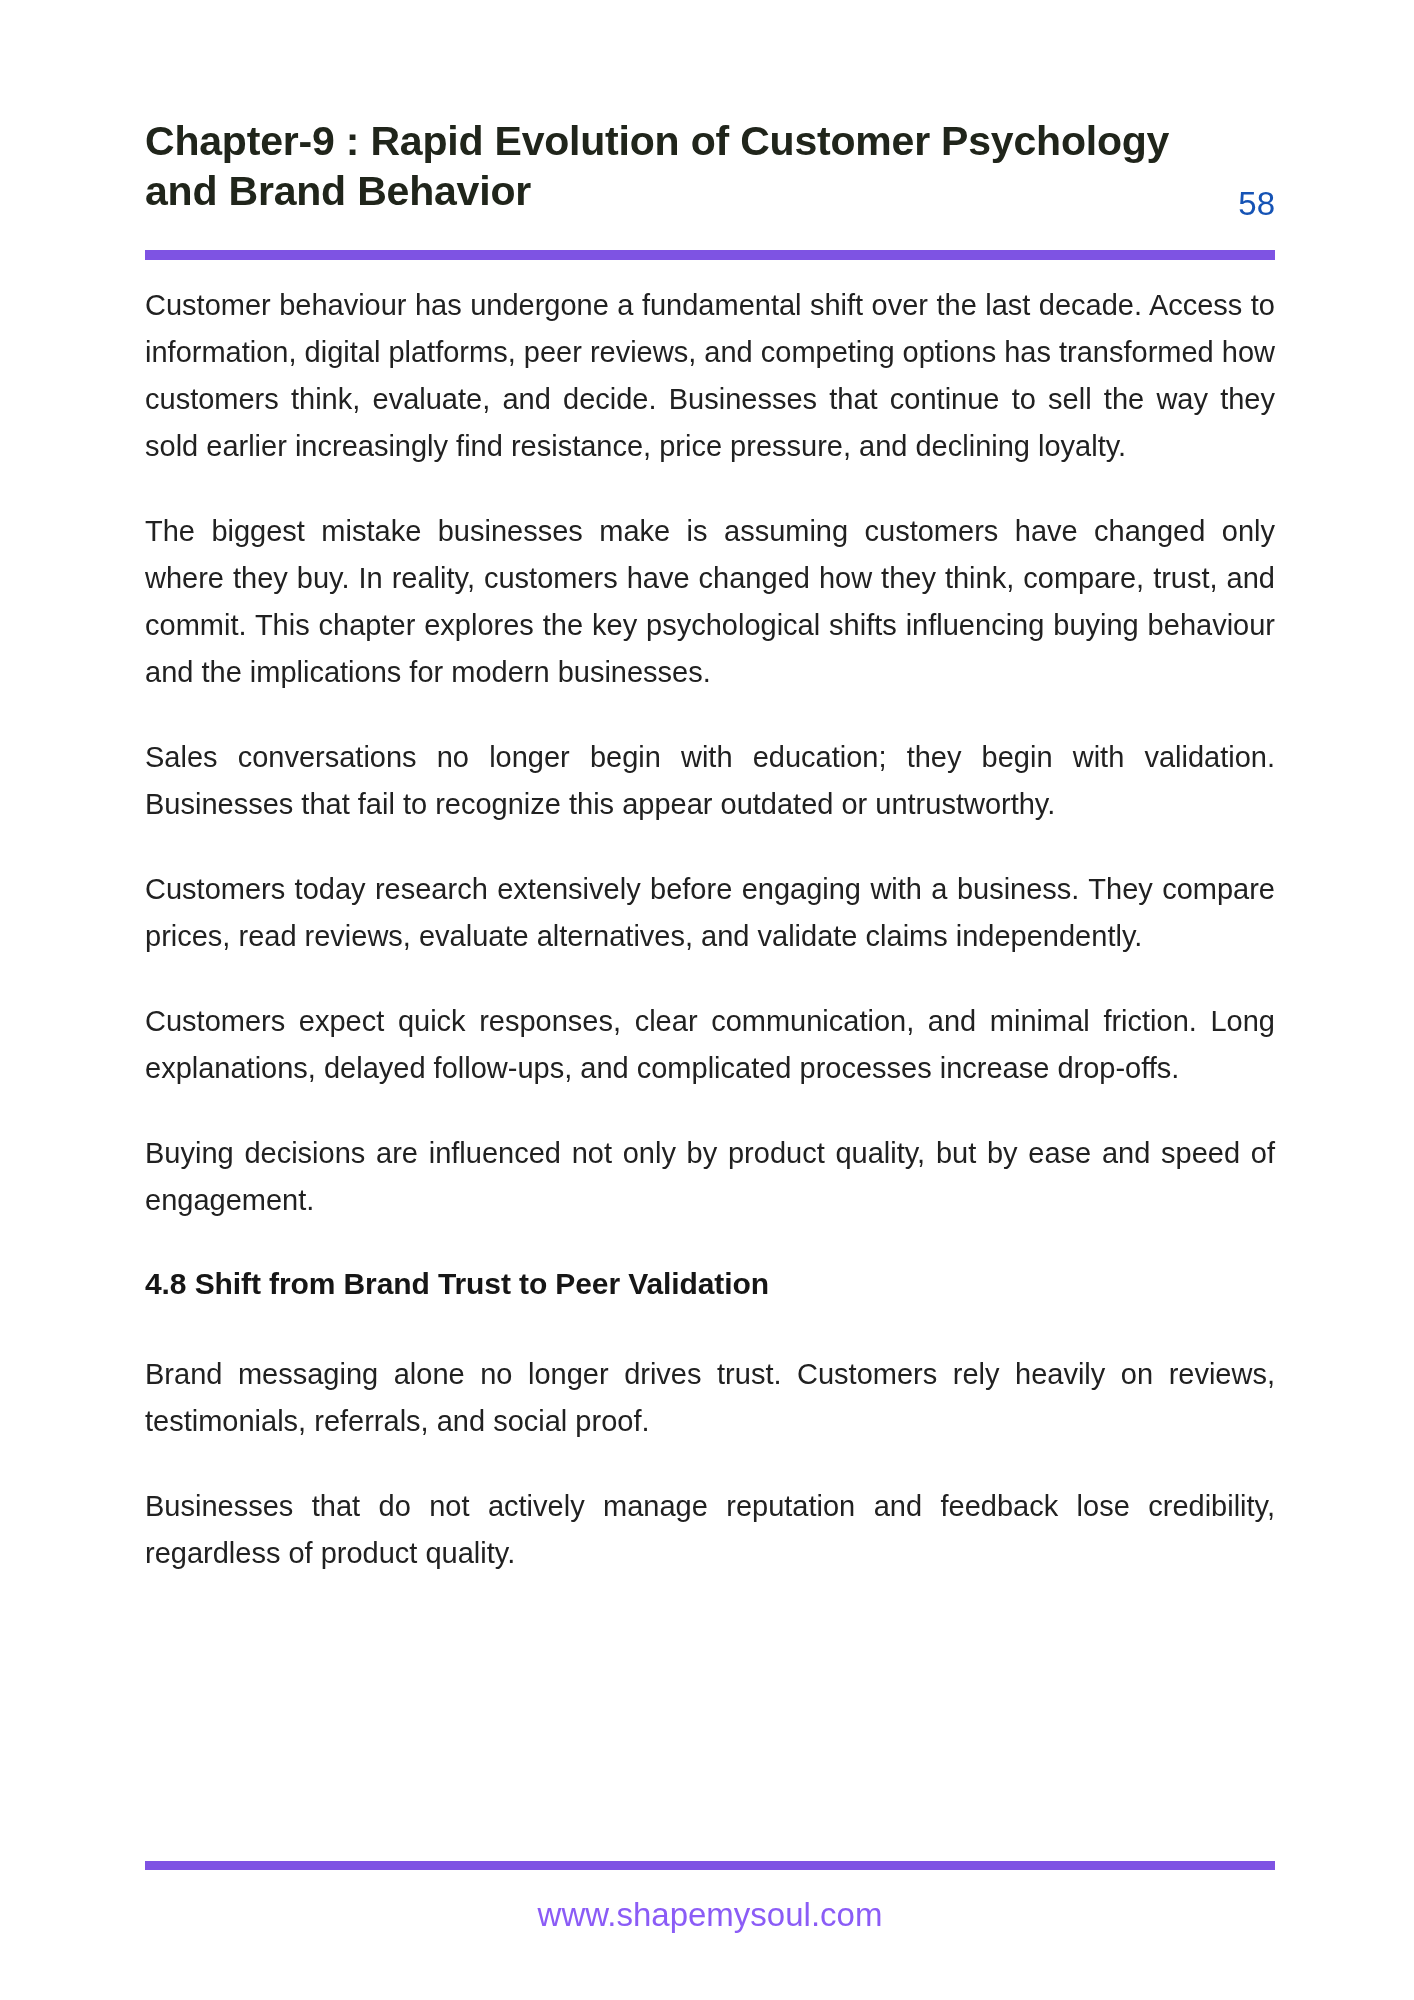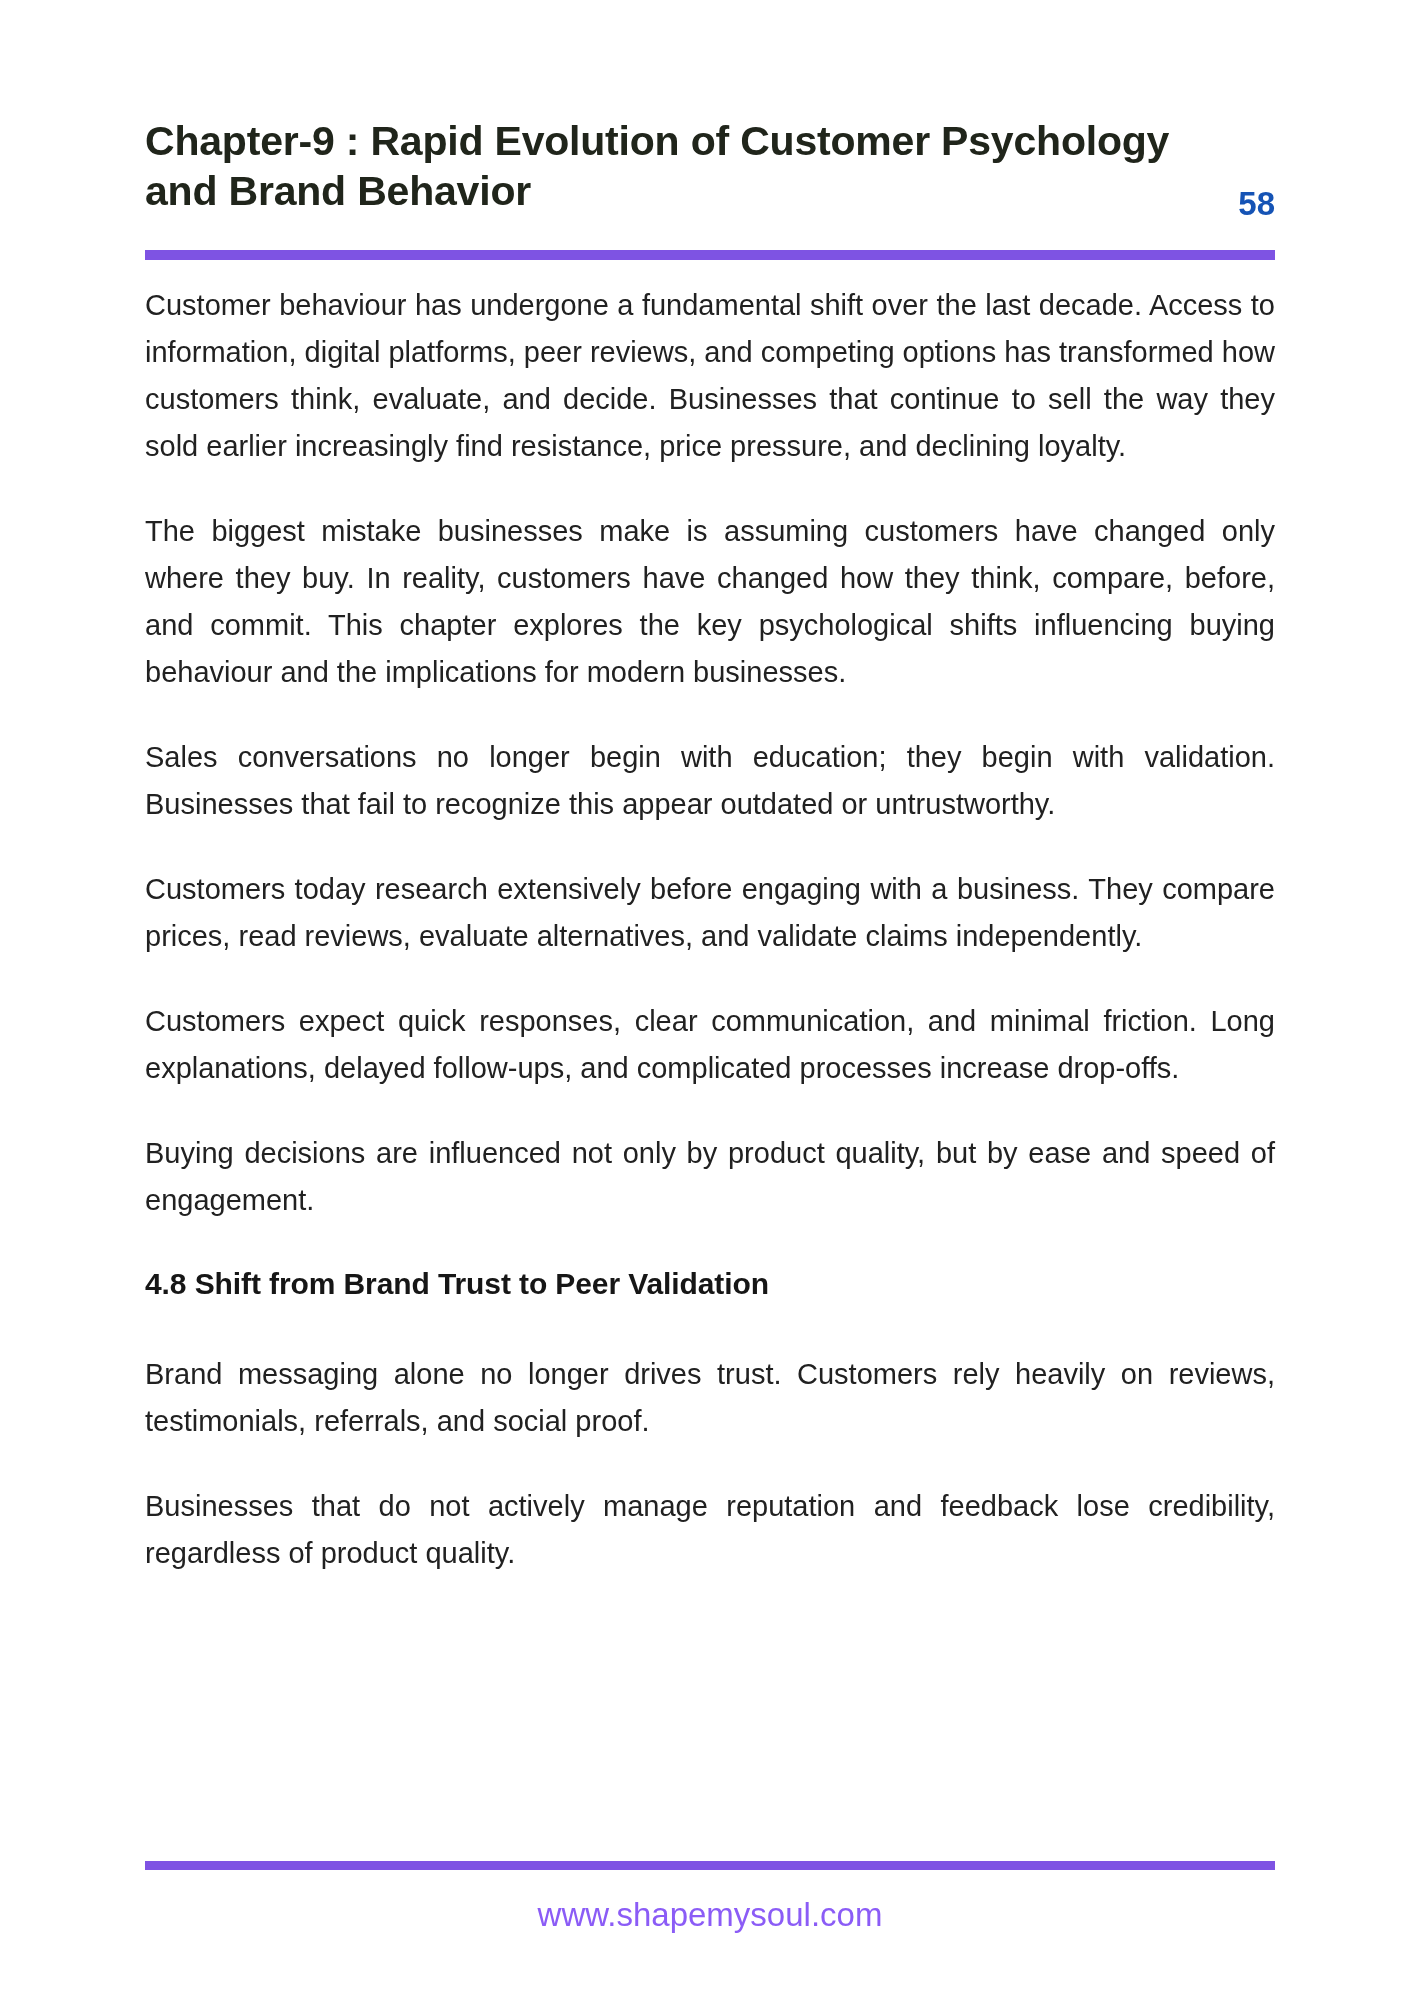--- a/index.html
+++ b/index.html
@@ -29,21 +29,21 @@
     justify-content:space-between;
   }
   .title-block{
     font-weight:bold;
     font-size:41px;
     line-height:50px;
     color:var(--title);
     letter-spacing:-0.2px;
   }
   .page-number{
-    font-weight:bold;
+    font-weight:normal;
     font-size:33px;
     line-height:1;
     color:var(--pagenum);
     padding-bottom:2px;
     transform:translateY(6px);
   }
   .rule{
     height:10px;
     background:var(--accent);
     border:none;
@@ -96,21 +96,21 @@
     </div>
     <div class="page-number">58</div>
   </div>
 
   <div class="rule rule-top"></div>
 
   <div class="content">
 
     <p>Customer behaviour has undergone a fundamental shift over the last decade. Access to information, digital platforms, peer reviews, and competing options has transformed how customers think, evaluate, and decide. Businesses that continue to sell the way they sold earlier increasingly find resistance, price pressure, and declining loyalty.</p>
 
-    <p>The biggest mistake businesses make is assuming customers have changed only where they buy. In reality, customers have changed how they think, compare, before, and commit. This chapter explores the key psychological shifts influencing buying behaviour and the implications for modern businesses.</p>
+    <p>The biggest mistake businesses make is assuming customers have changed only where they buy. In reality, customers have changed how they think, compare, trust, and commit. This chapter explores the key psychological shifts influencing buying behaviour and the implications for modern businesses.</p>
 
 
     <p>Sales conversations no longer begin with education; they begin with validation. Businesses that fail to recognize this appear outdated or untrustworthy.</p>
 
     <p>Customers today research extensively before engaging with a business. They compare prices, read reviews, evaluate alternatives, and validate claims independently.</p>
 
 
     <p>Customers expect quick responses, clear communication, and minimal friction. Long explanations, delayed follow-ups, and complicated processes increase drop-offs.</p>
 
     <p>Buying decisions are influenced not only by product quality, but by ease and speed of engagement.</p>

